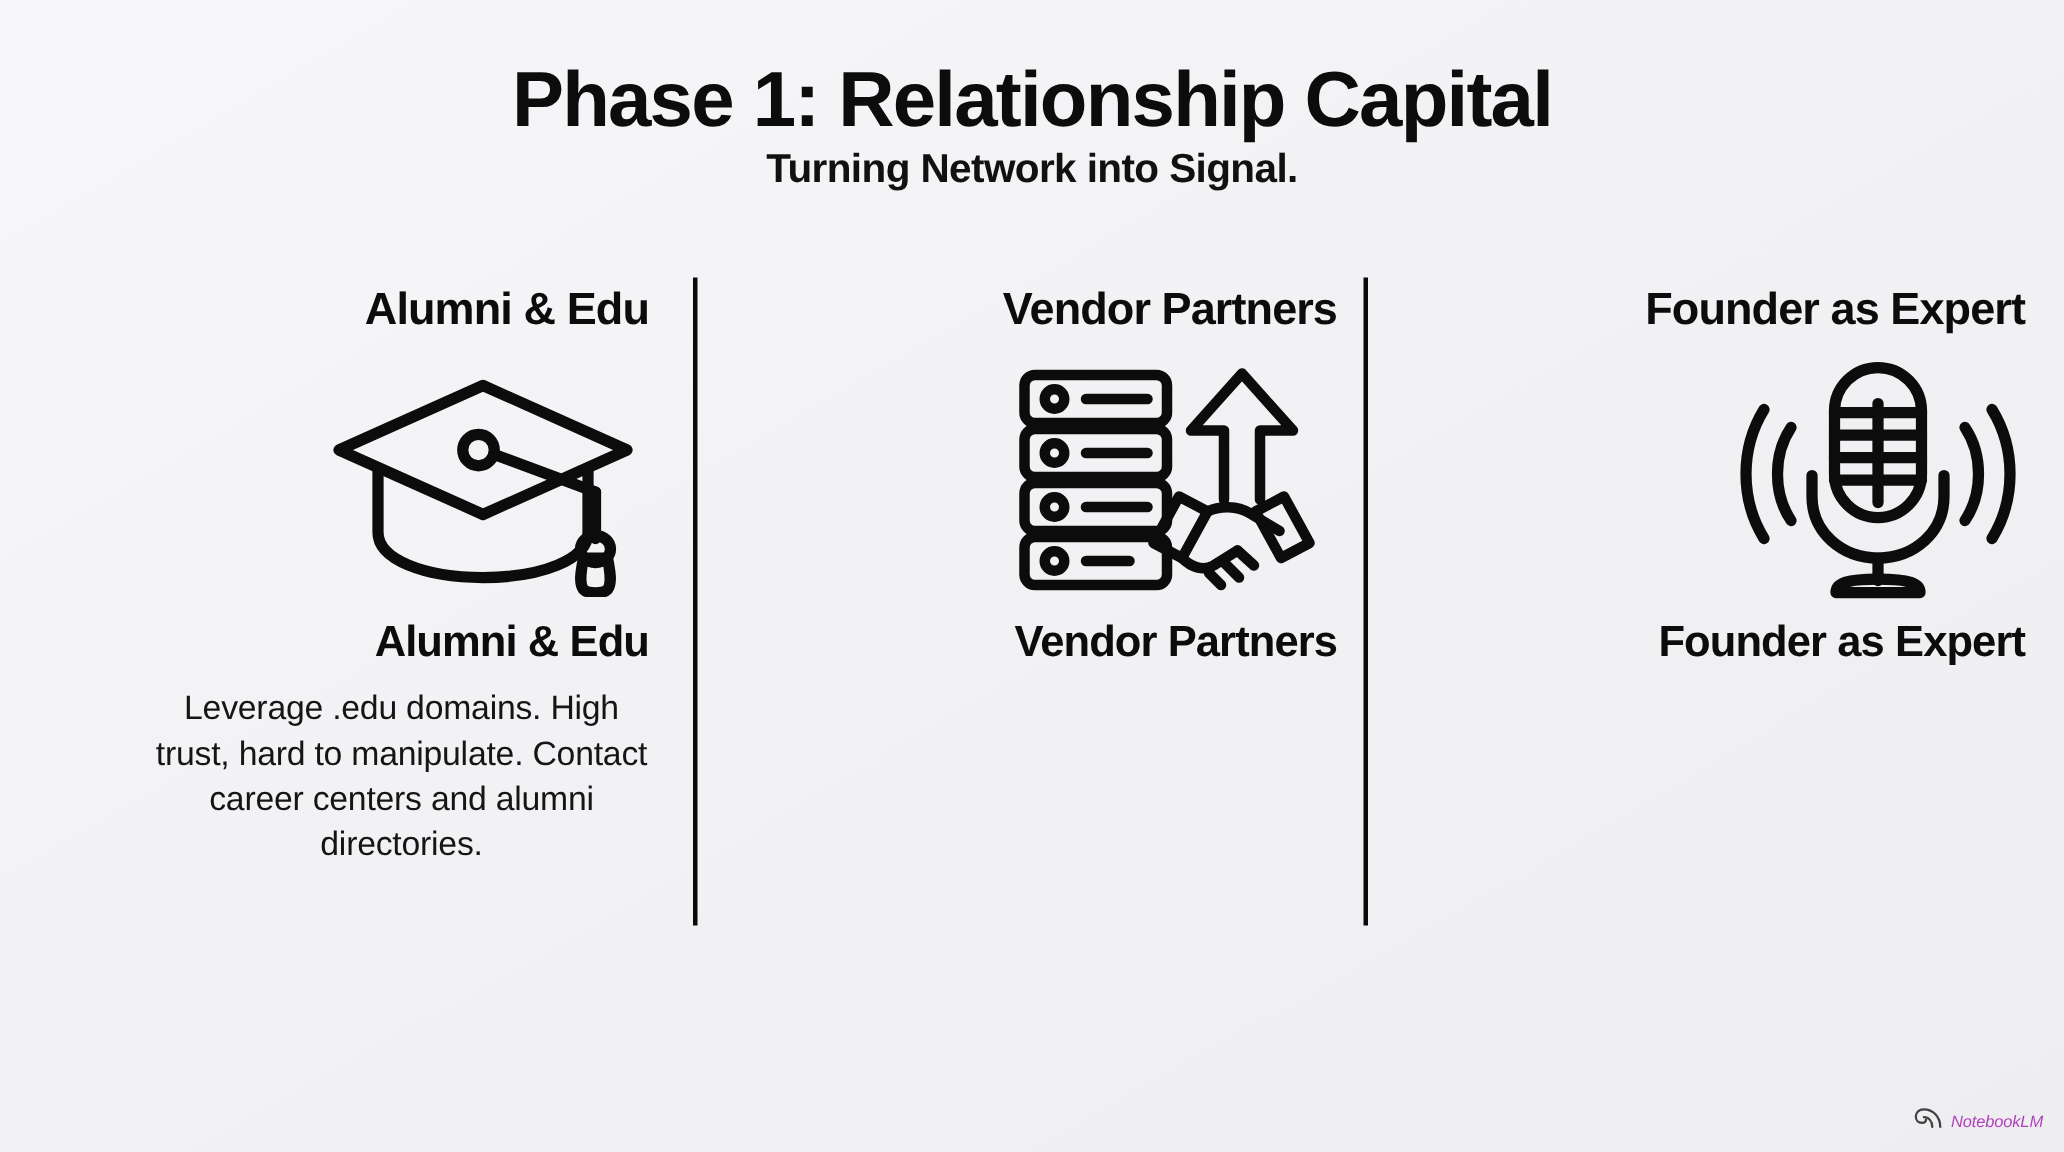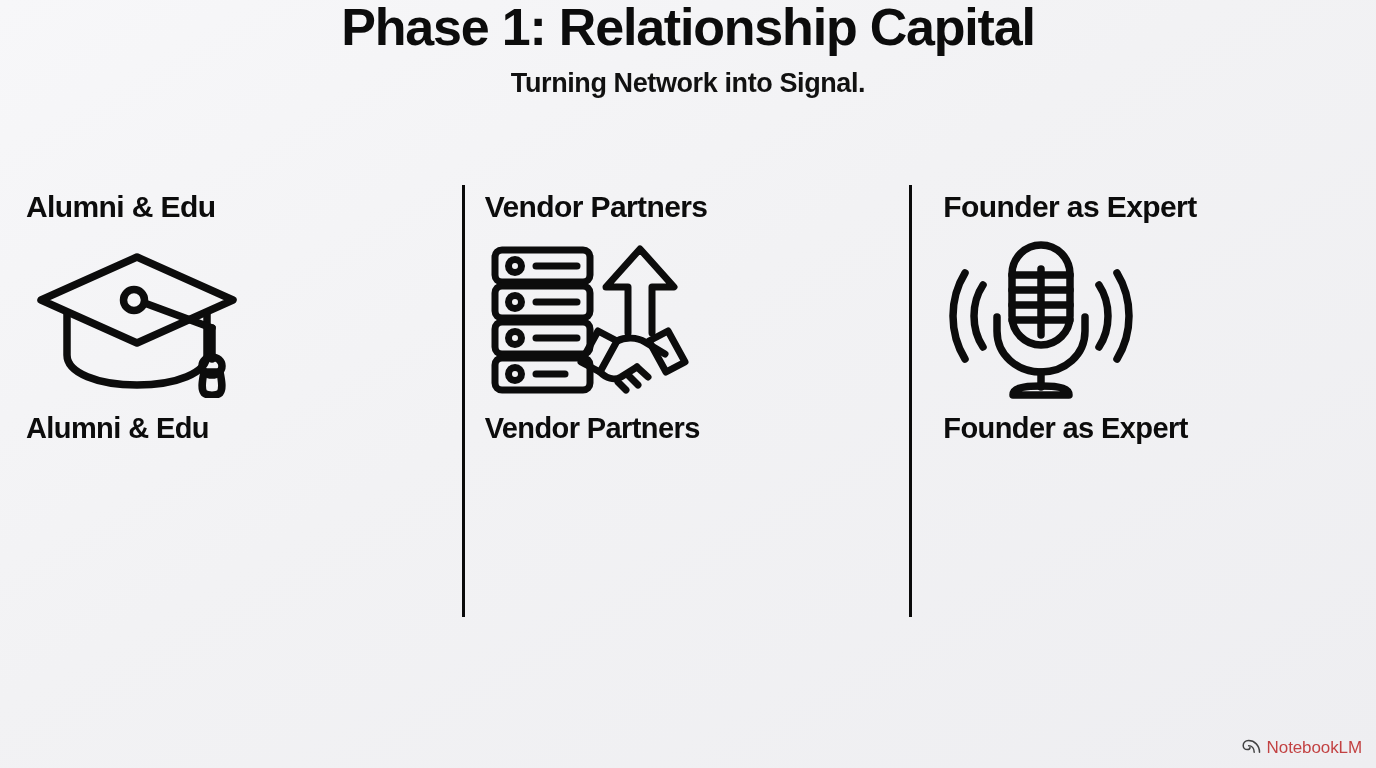--- a/index.html
+++ b/index.html
@@ -6,38 +6,38 @@
   html,body { width:1376px; height:768px; overflow:hidden; }
   body {
     font-family:"Liberation Sans", sans-serif;
     background:linear-gradient(150deg,#f7f7f9 0%,#f2f2f4 45%,#eeeef1 100%);
     color:#111111;
     position:relative;
     -webkit-font-smoothing:antialiased;
   }
 
   
-  .header { text-align:center; }
+  .header { padding-top:40px; text-align:center; }
   .title {
     font-size:52px; font-weight:bold; letter-spacing:-1.2px;
     line-height:1.06; color:#0c0c0c;
   }
   .subtitle {
     font-size:27px; font-weight:bold; letter-spacing:-0.4px;
-    margin-top:13px; color:#111111;
+    margin-top:2px; color:#111111;
   }
 
   
   .columns {
     position:absolute; top:185px; left:0; width:1376px; height:434px;
     display:flex; align-items:stretch;
   }
   .col {
     flex:1 1 0; position:relative; display:flex;
-    flex-direction:column; align-items:flex-start; text-align:center;
+    flex-direction:column; align-items:flex-end; text-align:center;
     padding:0 26px;
   }
   .col-head {
     font-size:30px; font-weight:bold; letter-spacing:-0.6px;
     line-height:1.1; margin-top:5px; color:#0c0c0c;
   }
   .icon-wrap {
     flex:0 0 auto; height:175px; margin-top:10px;
     display:flex; align-items:center; justify-content:center;
   }
@@ -64,21 +64,21 @@
     position:absolute; left:0; top:645px; width:1376px; height:100px;
   }
 
   
   .watermark {
     position:absolute; right:14px; bottom:10px;
     display:flex; align-items:center; gap:6px;
     opacity:0.82;
   }
   .watermark-label {
-    font-size:17px; color:#b91c1c; letter-spacing:-0.1px;
+    font-size:11px; color:#a21caf; letter-spacing:-0.1px;font-style:italic;
   }
 </style>
 </head>
 <body>
 
 <div class="header">
   <div class="title">Phase 1: Relationship Capital</div>
   <div class="subtitle">Turning Network into Signal.</div>
 </div>
 
@@ -91,20 +91,21 @@
         <path d="M111 14 L207 57 L111 100 L15 57 Z"></path>
         <path d="M41 70 L41 112 C41 130 72 142 111 142 C150 142 181 130 181 112 L181 70"></path>
         <circle cx="108" cy="57" r="10.5"></circle>
         <path d="M118.5 60 L186 85"></path>
         <path d="M186 85 L186 116"></path>
         <ellipse cx="186" cy="123" rx="10" ry="9"></ellipse>
         <path d="M178 129 C176 139 175 146 178 150 C181 153 191 153 194 150 C197 146 196 139 194 129 Z"></path>
       </svg>
     </div>
     <div class="col-sub">Alumni &amp; Edu</div>
+    <div class="col-body">Leverage .edu domains. High trust, hard to manipulate. Contact career centers and alumni directories.</div>
   </div>
 
   <div class="divider d1"></div>
 
   <div class="col">
     <div class="col-head">Vendor Partners</div>
     <div class="icon-wrap">
       <svg width="218" height="160" viewBox="0 0 218 160" fill="none" stroke="#0c0c0c" stroke-width="7" stroke-linecap="round" stroke-linejoin="round">
 
         <rect x="10" y="9" width="95" height="32" rx="7"></rect>

